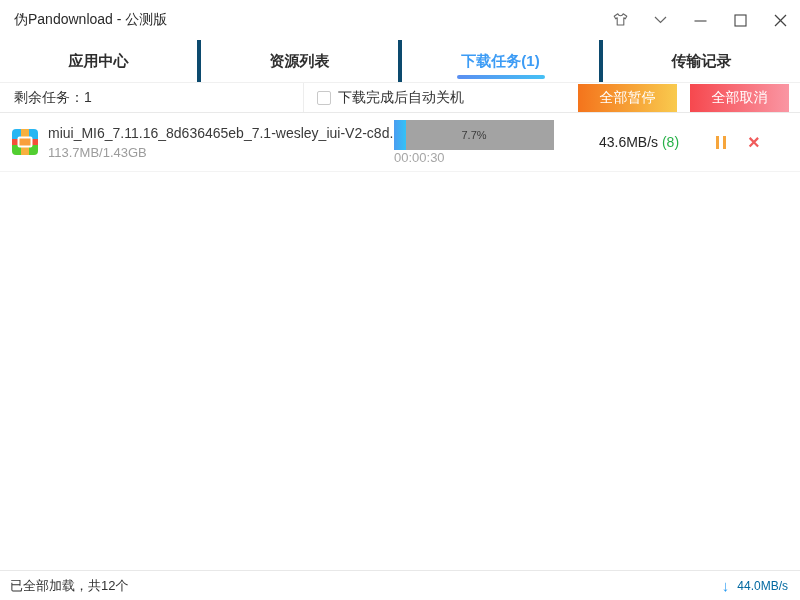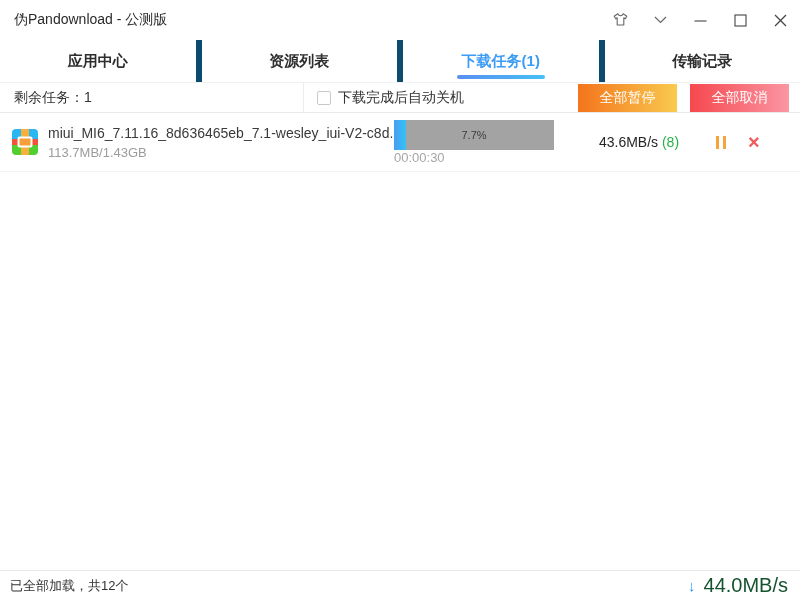--- a/index.html
+++ b/index.html
@@ -12,21 +12,21 @@
   .title { padding-left:14px; font-size:14px; color:#2a2a2a; }
   .win-controls { margin-left:auto; display:flex; }
   .win-btn { width:40px; height:40px; display:flex; align-items:center; justify-content:center;
              background:none; border:none; cursor:pointer; }
   .win-btn svg { display:block; }
 
   
   .tabbar { height:43px; display:flex; border-bottom:1px solid #f0f0f0; flex:none; }
   .tab { flex:1; position:relative; display:flex; align-items:center; justify-content:center;
          font-size:15px; color:#2e2e2e; cursor:pointer; background:none; border:none;font-weight:bold; }
-  .tab + .tab { border-left:6px solid #0c4a6e; }
+  .tab + .tab { border-left:4px solid #0c4a6e; }
   .tab.active { color:#3d9cf5; }
   .tab .underline { display:none; }
   .tab.active .underline { display:block; position:absolute; bottom:3px; left:50%;
          transform:translateX(-50%); width:88px; height:4px; border-radius:2px;
          background:linear-gradient(90deg,#5a8ff1,#45c0f5); }
 
   
   .toolbar { height:30px; display:flex; align-items:center; border-bottom:1px solid #e9e9e9; flex:none; }
   .remaining { width:304px; height:100%; display:flex; align-items:center; padding-left:14px;
                font-size:14px; color:#333; border-right:1px solid #ededed; }
@@ -70,21 +70,21 @@
   .pause-glyph { width:10px; height:13px; border-left:3.5px solid #f6a53c;
                  border-right:3.5px solid #f6a53c; }
   .cancel-glyph { font-size:20px; line-height:14px; color:#f05b5b; font-weight:bold; }
 
   
   .statusbar { height:30px; flex:none; border-top:1px solid #e8e8e8; display:flex;
                align-items:center; padding:0 12px 0 10px; }
   .status-left { font-size:13px; color:#323232; }
   .status-right { margin-left:auto; display:flex; align-items:center; gap:8px; }
   .dl-arrow { color:#2b9cf2; font-size:15px; font-weight:bold; }
-  .total-speed { font-size:20px; color:#14532d; }
+  .total-speed { font-size:12px; color:#0369a1; }
 </style>
 </head>
 <body>
 
 <div class="window">
 
   <div class="titlebar">
     <span class="title">伪Pandownload - 公测版</span>
     <div class="win-controls">
       <button class="win-btn">

